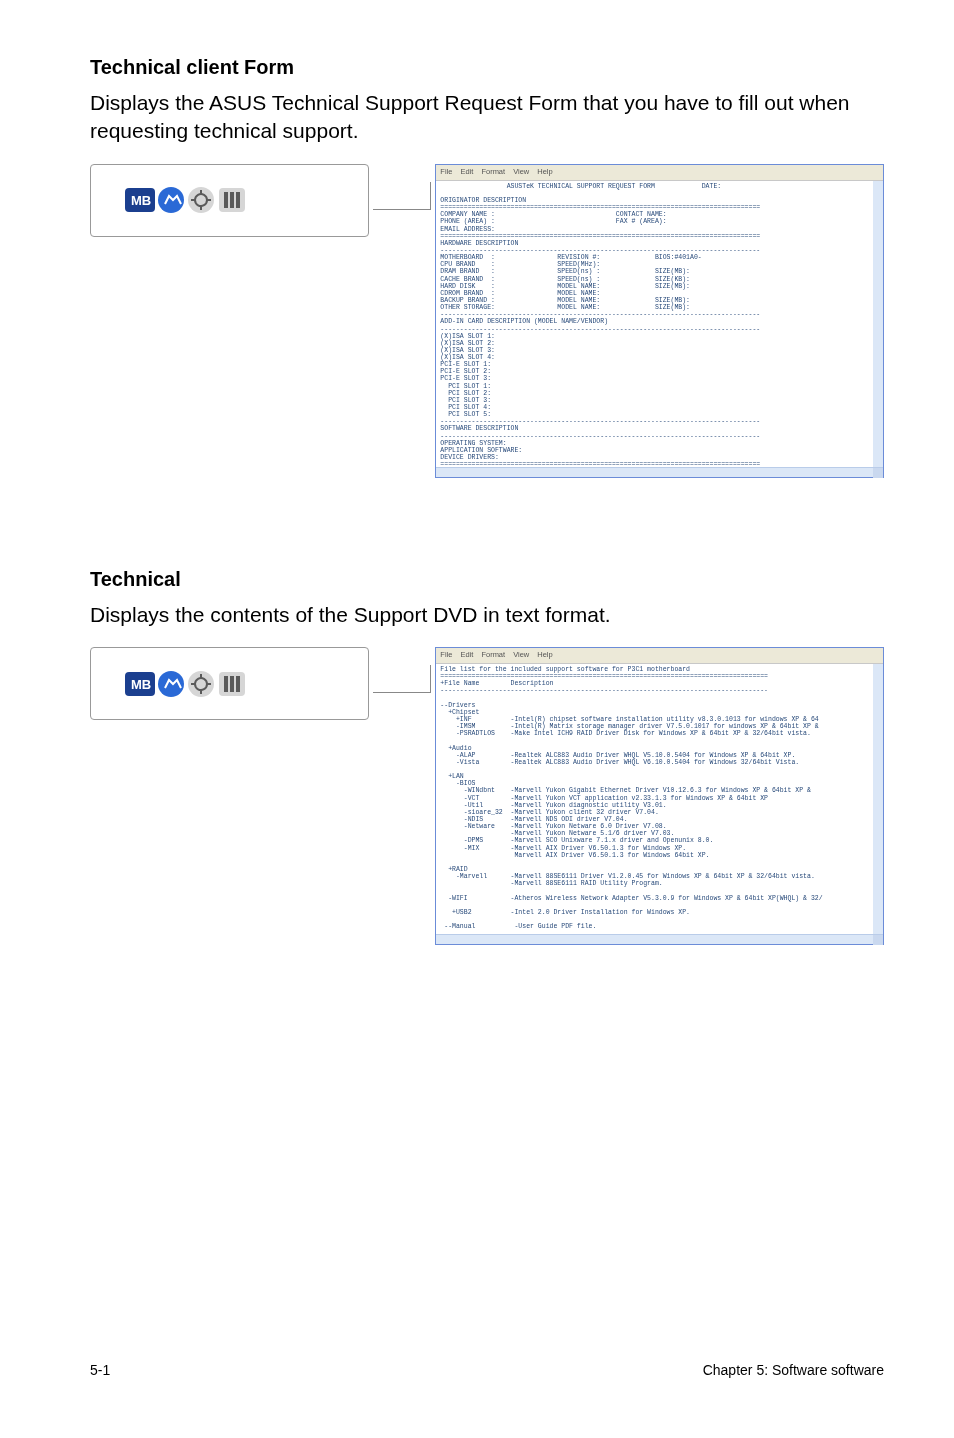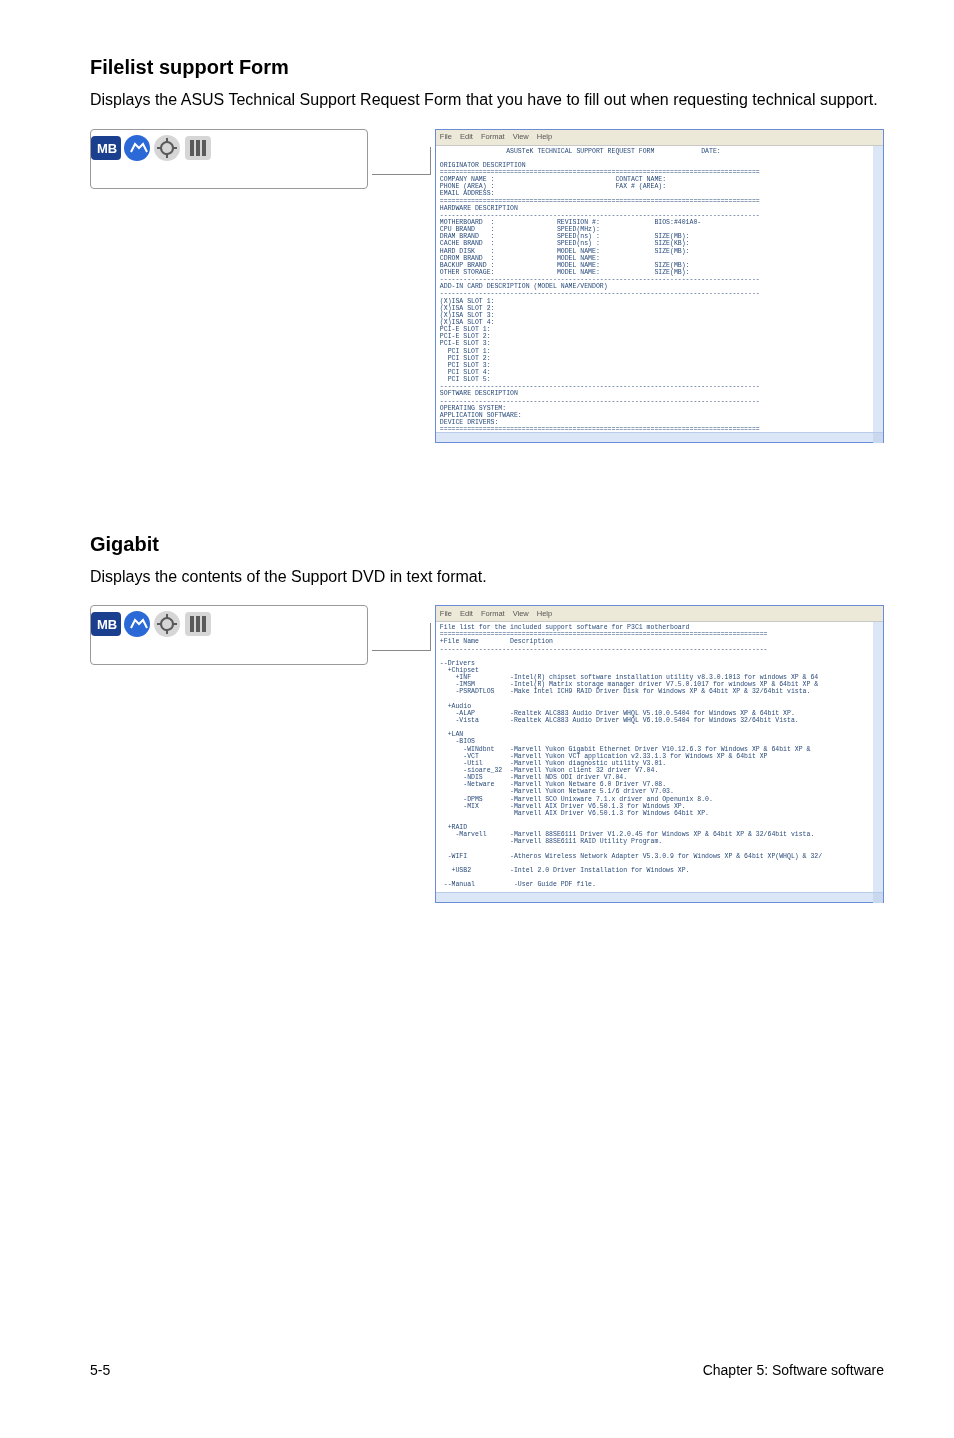--- a/index.html
+++ b/index.html
@@ -11,37 +11,37 @@
     position: relative;
     padding: 56px 70px 0 90px;
     color: #000;
   }
   h2.section-title {
     font-size: 20px;
     font-weight: bold;
     margin-bottom: 10px;
   }
   p.blurb {
-    font-size: 16px;
+    font-size: 21px;
     line-height: 1.35;
     margin-bottom: 18px;
   }
   .shot-row {
     display: flex;
     gap: 4px;
     margin-bottom: 90px;
   }
   .shot-left {
     width: 285px;
-    height: 60px;
+    height: 73px;
     border: 1px solid #999;
     border-radius: 4px;
     display: flex;
-    align-items: flex-start;
-    padding-left: 0;
+    align-items: center;
+    padding-left: 34px;
     position: relative;
     z-index: 2;
   }
   .shot-left svg { display:block; }
   .connector {
     width: 60px;
     height: 28px;
     position: relative;
     top: 18px;
   }
@@ -132,21 +132,21 @@
     content:"";
     position:absolute;
     right:0; top:0;
     width:10px;height:10px;
     background:#c9d8ef;
   }
 </style>
 </head>
 <body>
 
-<h2 class="section-title">Filelist support Form</h2>
+<h2 class="section-title">Technical client Form</h2>
 <p class="blurb">Displays the ASUS Technical Support Request Form that you have to fill out when requesting technical support.</p>
 
 <div class="shot-row">
   <div class="shot-left">
     <svg width="140" height="36">
       <rect x="0" y="6" rx="4" ry="4" width="30" height="24" fill="#1b3f8f"></rect>
       <text x="6" y="23" font-size="13" font-weight="bold" fill="#fff" font-family="Arial">MB</text>
       <circle cx="46" cy="18" r="13" fill="#2a69d6"></circle>
       <path d="M40 22 l4 -8 l4 4 l4 -4 l4 8" stroke="#fff" stroke-width="2" fill="none"></path>
       <circle cx="76" cy="18" r="13" fill="#d6d6d6"></circle>
@@ -206,21 +206,21 @@
 OPERATING SYSTEM:
 APPLICATION SOFTWARE:
 DEVICE DRIVERS:
 ==================================================================================
 PROBLEM DESCRIPTION (WHAT PROBLEMS AND UNDER WHAT SITUATIONS)
 ----------------------------------------------------------------------------------</div>
     <div class="scroll-bottom"></div>
   </div>
 </div>
 
-<h2 class="section-title">Gigabit</h2>
+<h2 class="section-title">Technical</h2>
 <p class="blurb">Displays the contents of the Support DVD in text format.</p>
 
 <div class="shot-row" style="margin-bottom:0;">
   <div class="shot-left">
     <svg width="140" height="36">
       <rect x="0" y="6" rx="4" ry="4" width="30" height="24" fill="#1b3f8f"></rect>
       <text x="6" y="23" font-size="13" font-weight="bold" fill="#fff" font-family="Arial">MB</text>
       <circle cx="46" cy="18" r="13" fill="#2a69d6"></circle>
       <path d="M40 22 l4 -8 l4 4 l4 -4 l4 8" stroke="#fff" stroke-width="2" fill="none"></path>
       <circle cx="76" cy="18" r="13" fill="#d6d6d6"></circle>
@@ -276,15 +276,15 @@
   -WIFI           -Atheros Wireless Network Adapter V5.3.0.9 for Windows XP &amp; 64bit XP(WHQL) &amp; 32/
 
    +USB2          -Intel 2.0 Driver Installation for Windows XP.
 
  --Manual          -User Guide PDF file.</div>
     <div class="scroll-bottom"></div>
   </div>
 </div>
 
 <div class="footer">
-  <span>5-5</span>
+  <span>5-1</span>
   <span>Chapter 5: Software software</span>
 </div>
 
 </body></html>

